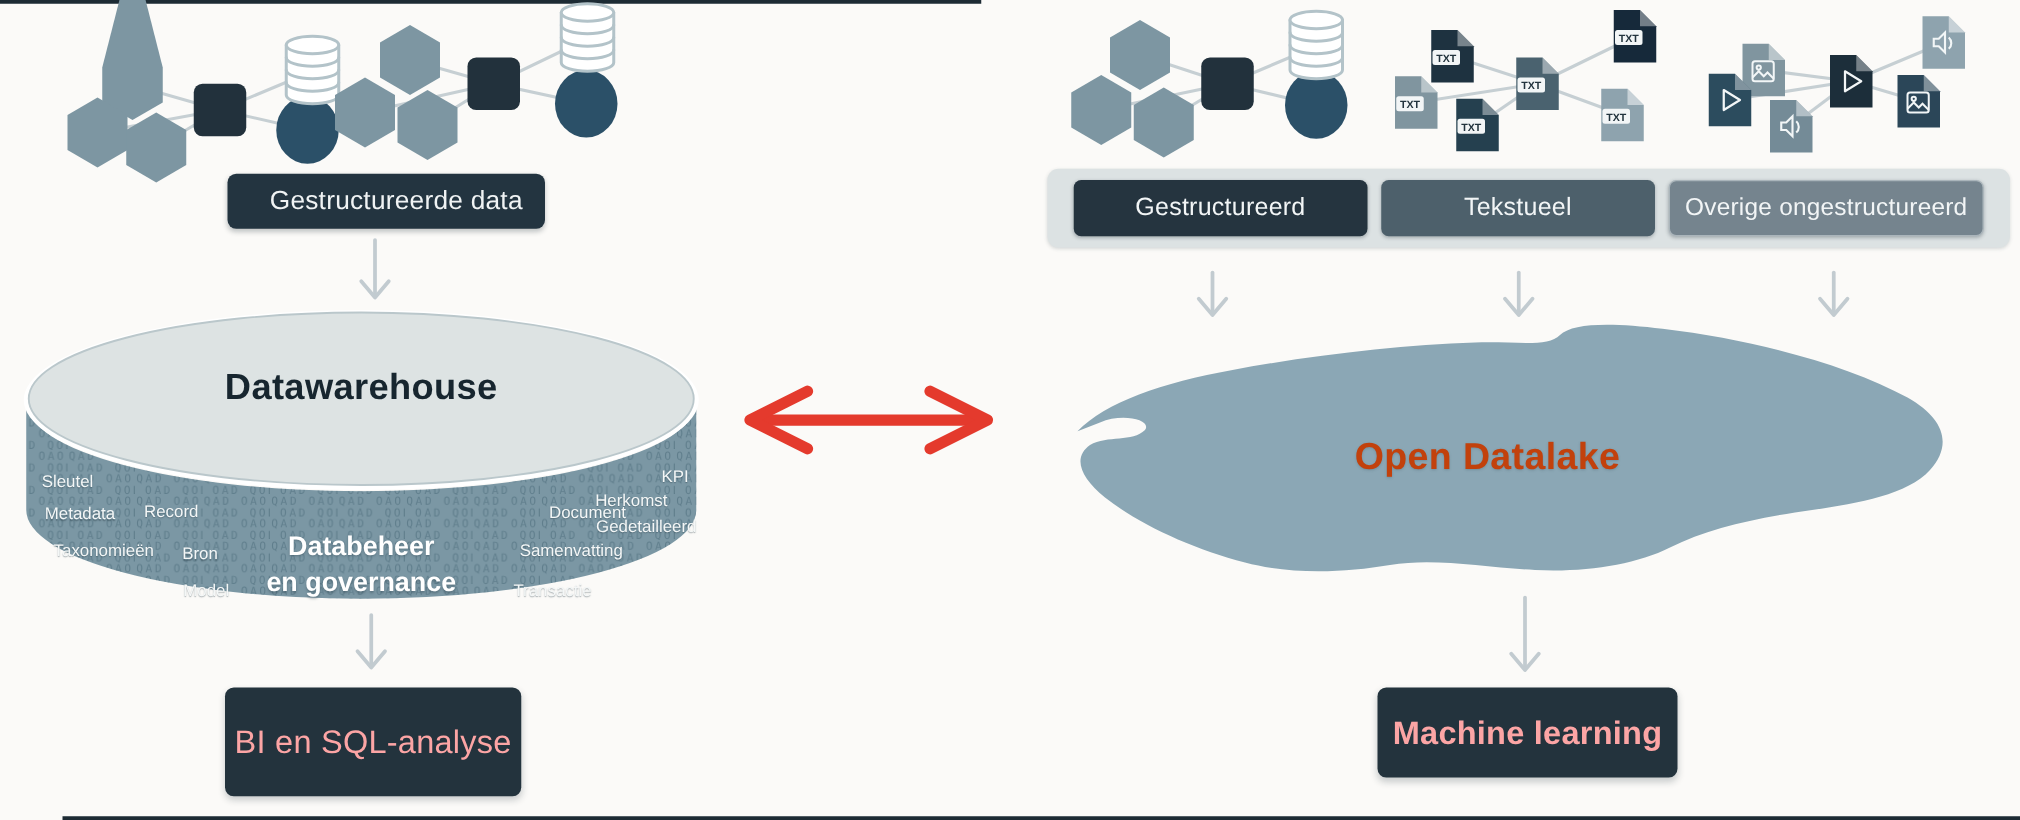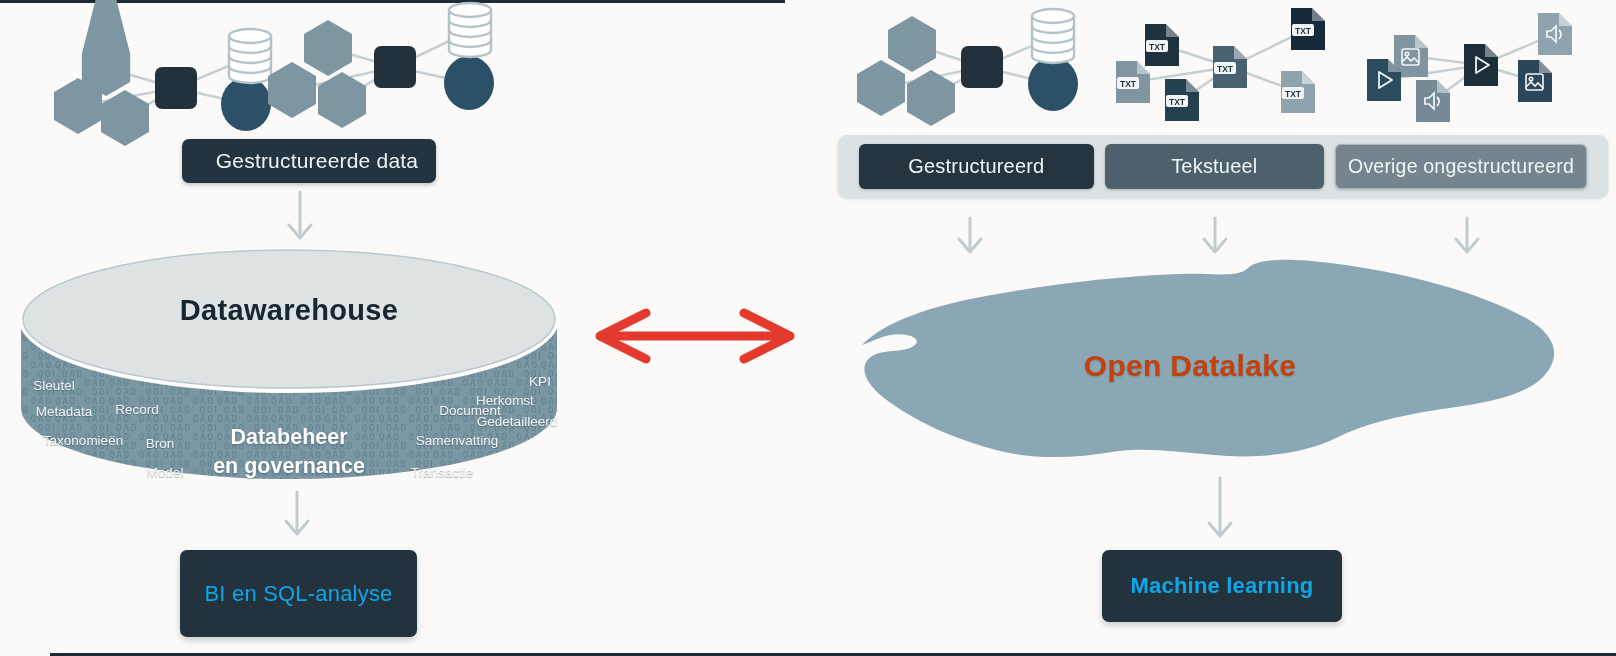--- a/index.html
+++ b/index.html
@@ -11,23 +11,23 @@
   .edge-strip{position:absolute;background:#1d2b34;height:3px;}
   svg.layer{position:absolute;left:0;top:0;width:1616px;height:656px;}
 
   
   .dark-badge{
     position:absolute;background:#233440;color:#f0f3f4;border-radius:7px;
     display:flex;align-items:center;justify-content:center;
     font-size:21px;letter-spacing:.2px;box-shadow:0 2px 4px rgba(20,35,45,.25);
   }
   .big-box{
-    position:absolute;background:#23333d;color:#0ea5e9;border-radius:7px;
+    position:absolute;background:#23333d;color:#fca5a5;border-radius:7px;
     display:flex;align-items:center;justify-content:center;
-    font-size:22px;letter-spacing:.2px;box-shadow:0 3px 6px rgba(20,35,45,.22);
+    font-size:26px;letter-spacing:.2px;box-shadow:0 3px 6px rgba(20,35,45,.22);
   }
   
   .badge-bar{
     position:absolute;left:838px;top:135px;width:770px;height:63px;
     background:#dce2e3;border-radius:9px;display:flex;align-items:center;
     gap:11px;padding:0 21px;box-sizing:border-box;box-shadow:0 1px 3px rgba(50,70,80,.18);
   }
   .bar-badge{
     height:45px;border-radius:6px;display:flex;align-items:center;justify-content:center;
     color:#f2f5f6;font-size:20px;letter-spacing:.2px;box-shadow:0 1px 3px rgba(20,35,45,.28);

